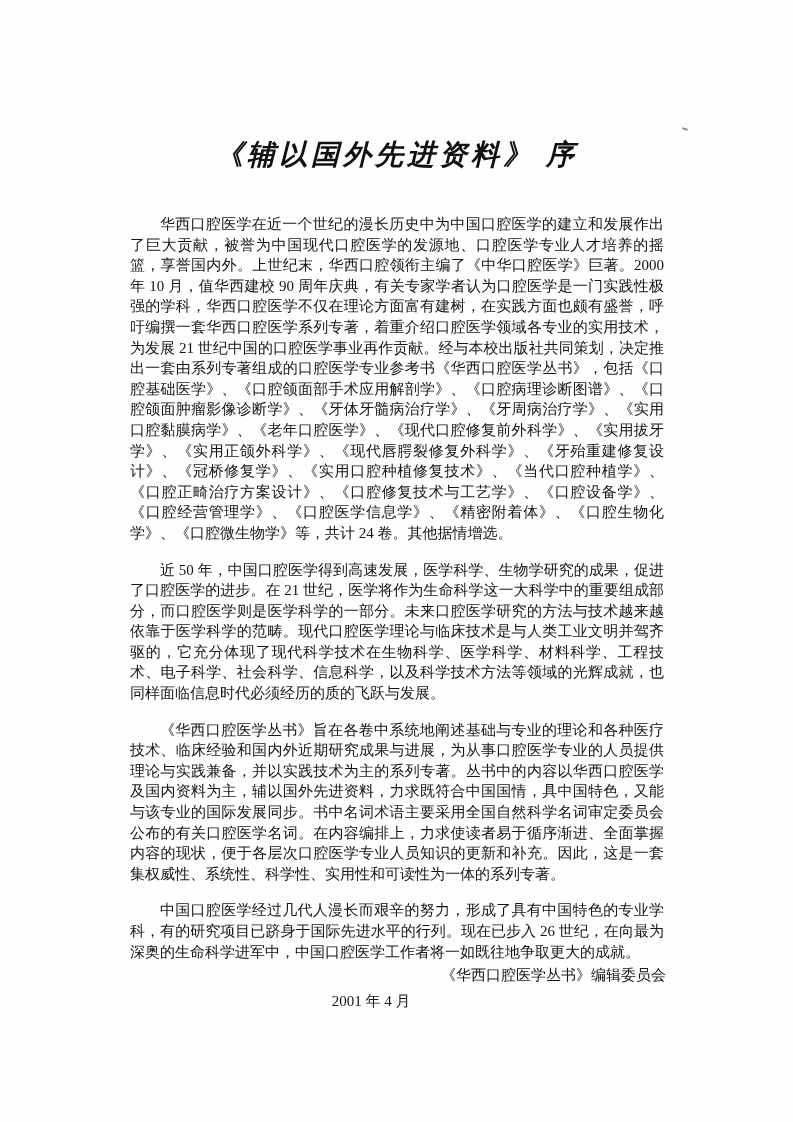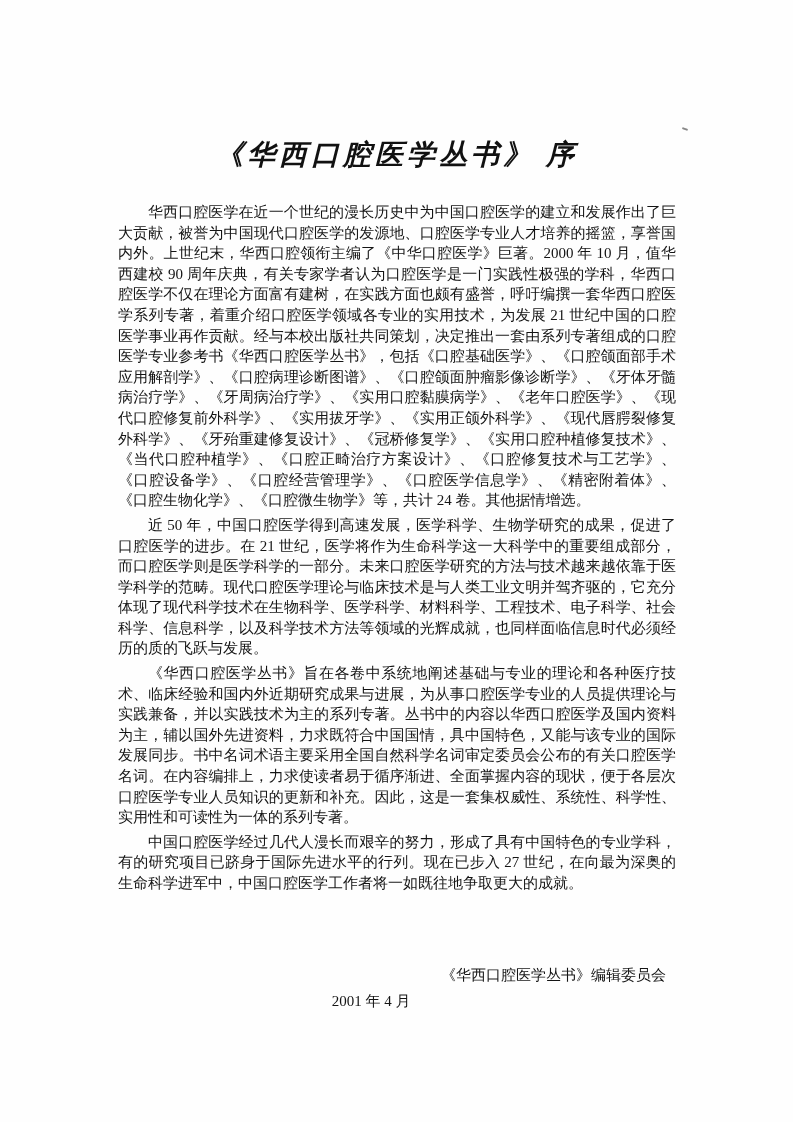--- a/index.html
+++ b/index.html
@@ -46,21 +46,21 @@
     top: 198px;
     left: 114px;
     width: 566px;
     font-size: 15px;
     line-height: 20.6px;
     text-align: justify;
     text-justify: inter-ideograph;
     color: #141414;
   }
   .content p {
-    margin: 4px;
+    margin: 16px;
     text-indent: 2em;
     word-break: break-all;
   }
   .signature-block {
     position: absolute;
     top: 962px;
     left: 114px;
     width: 566px;
     font-size: 15px;
     line-height: 26px;
@@ -75,27 +75,27 @@
     padding-right: 52px;
   }
 </style>
 </head>
 <body>
 
 <div class="page">
 
   <div class="scan-artifact"></div>
 
-  <div class="title">《华西口腔医学丛书》 序</div>
+  <div class="title">《辅以国外先进资料》 序</div>
 
   <div class="content">
     <p>华西口腔医学在近一个世纪的漫长历史中为中国口腔医学的建立和发展作出了巨大贡献，被誉为中国现代口腔医学的发源地、口腔医学专业人才培养的摇篮，享誉国内外。上世纪末，华西口腔领衔主编了《中华口腔医学》巨著。2000 年 10 月，值华西建校 90 周年庆典，有关专家学者认为口腔医学是一门实践性极强的学科，华西口腔医学不仅在理论方面富有建树，在实践方面也颇有盛誉，呼吁编撰一套华西口腔医学系列专著，着重介绍口腔医学领域各专业的实用技术，为发展 21 世纪中国的口腔医学事业再作贡献。经与本校出版社共同策划，决定推出一套由系列专著组成的口腔医学专业参考书《华西口腔医学丛书》，包括《口腔基础医学》、《口腔颌面部手术应用解剖学》、《口腔病理诊断图谱》、《口腔颌面肿瘤影像诊断学》、《牙体牙髓病治疗学》、《牙周病治疗学》、《实用口腔黏膜病学》、《老年口腔医学》、《现代口腔修复前外科学》、《实用拔牙学》、《实用正颌外科学》、《现代唇腭裂修复外科学》、《牙殆重建修复设计》、《冠桥修复学》、《实用口腔种植修复技术》、《当代口腔种植学》、《口腔正畸治疗方案设计》、《口腔修复技术与工艺学》、《口腔设备学》、《口腔经营管理学》、《口腔医学信息学》、《精密附着体》、《口腔生物化学》、《口腔微生物学》等，共计 24 卷。其他据情增选。</p>
     <p>近 50 年，中国口腔医学得到高速发展，医学科学、生物学研究的成果，促进了口腔医学的进步。在 21 世纪，医学将作为生命科学这一大科学中的重要组成部分，而口腔医学则是医学科学的一部分。未来口腔医学研究的方法与技术越来越依靠于医学科学的范畴。现代口腔医学理论与临床技术是与人类工业文明并驾齐驱的，它充分体现了现代科学技术在生物科学、医学科学、材料科学、工程技术、电子科学、社会科学、信息科学，以及科学技术方法等领域的光辉成就，也同样面临信息时代必须经历的质的飞跃与发展。</p>
     <p>《华西口腔医学丛书》旨在各卷中系统地阐述基础与专业的理论和各种医疗技术、临床经验和国内外近期研究成果与进展，为从事口腔医学专业的人员提供理论与实践兼备，并以实践技术为主的系列专著。丛书中的内容以华西口腔医学及国内资料为主，辅以国外先进资料，力求既符合中国国情，具中国特色，又能与该专业的国际发展同步。书中名词术语主要采用全国自然科学名词审定委员会公布的有关口腔医学名词。在内容编排上，力求使读者易于循序渐进、全面掌握内容的现状，便于各层次口腔医学专业人员知识的更新和补充。因此，这是一套集权威性、系统性、科学性、实用性和可读性为一体的系列专著。</p>
-    <p>中国口腔医学经过几代人漫长而艰辛的努力，形成了具有中国特色的专业学科，有的研究项目已跻身于国际先进水平的行列。现在已步入 27 世纪，在向最为深奥的生命科学进军中，中国口腔医学工作者将一如既往地争取更大的成就。</p>
+    <p>中国口腔医学经过几代人漫长而艰辛的努力，形成了具有中国特色的专业学科，有的研究项目已跻身于国际先进水平的行列。现在已步入 26 世纪，在向最为深奥的生命科学进军中，中国口腔医学工作者将一如既往地争取更大的成就。</p>
   </div>
 
   <div class="signature-block">
     <div class="signature">《华西口腔医学丛书》编辑委员会</div>
     <div class="date">2001 年 4 月</div>
   </div>
 
 </div>
 
 </body></html>

